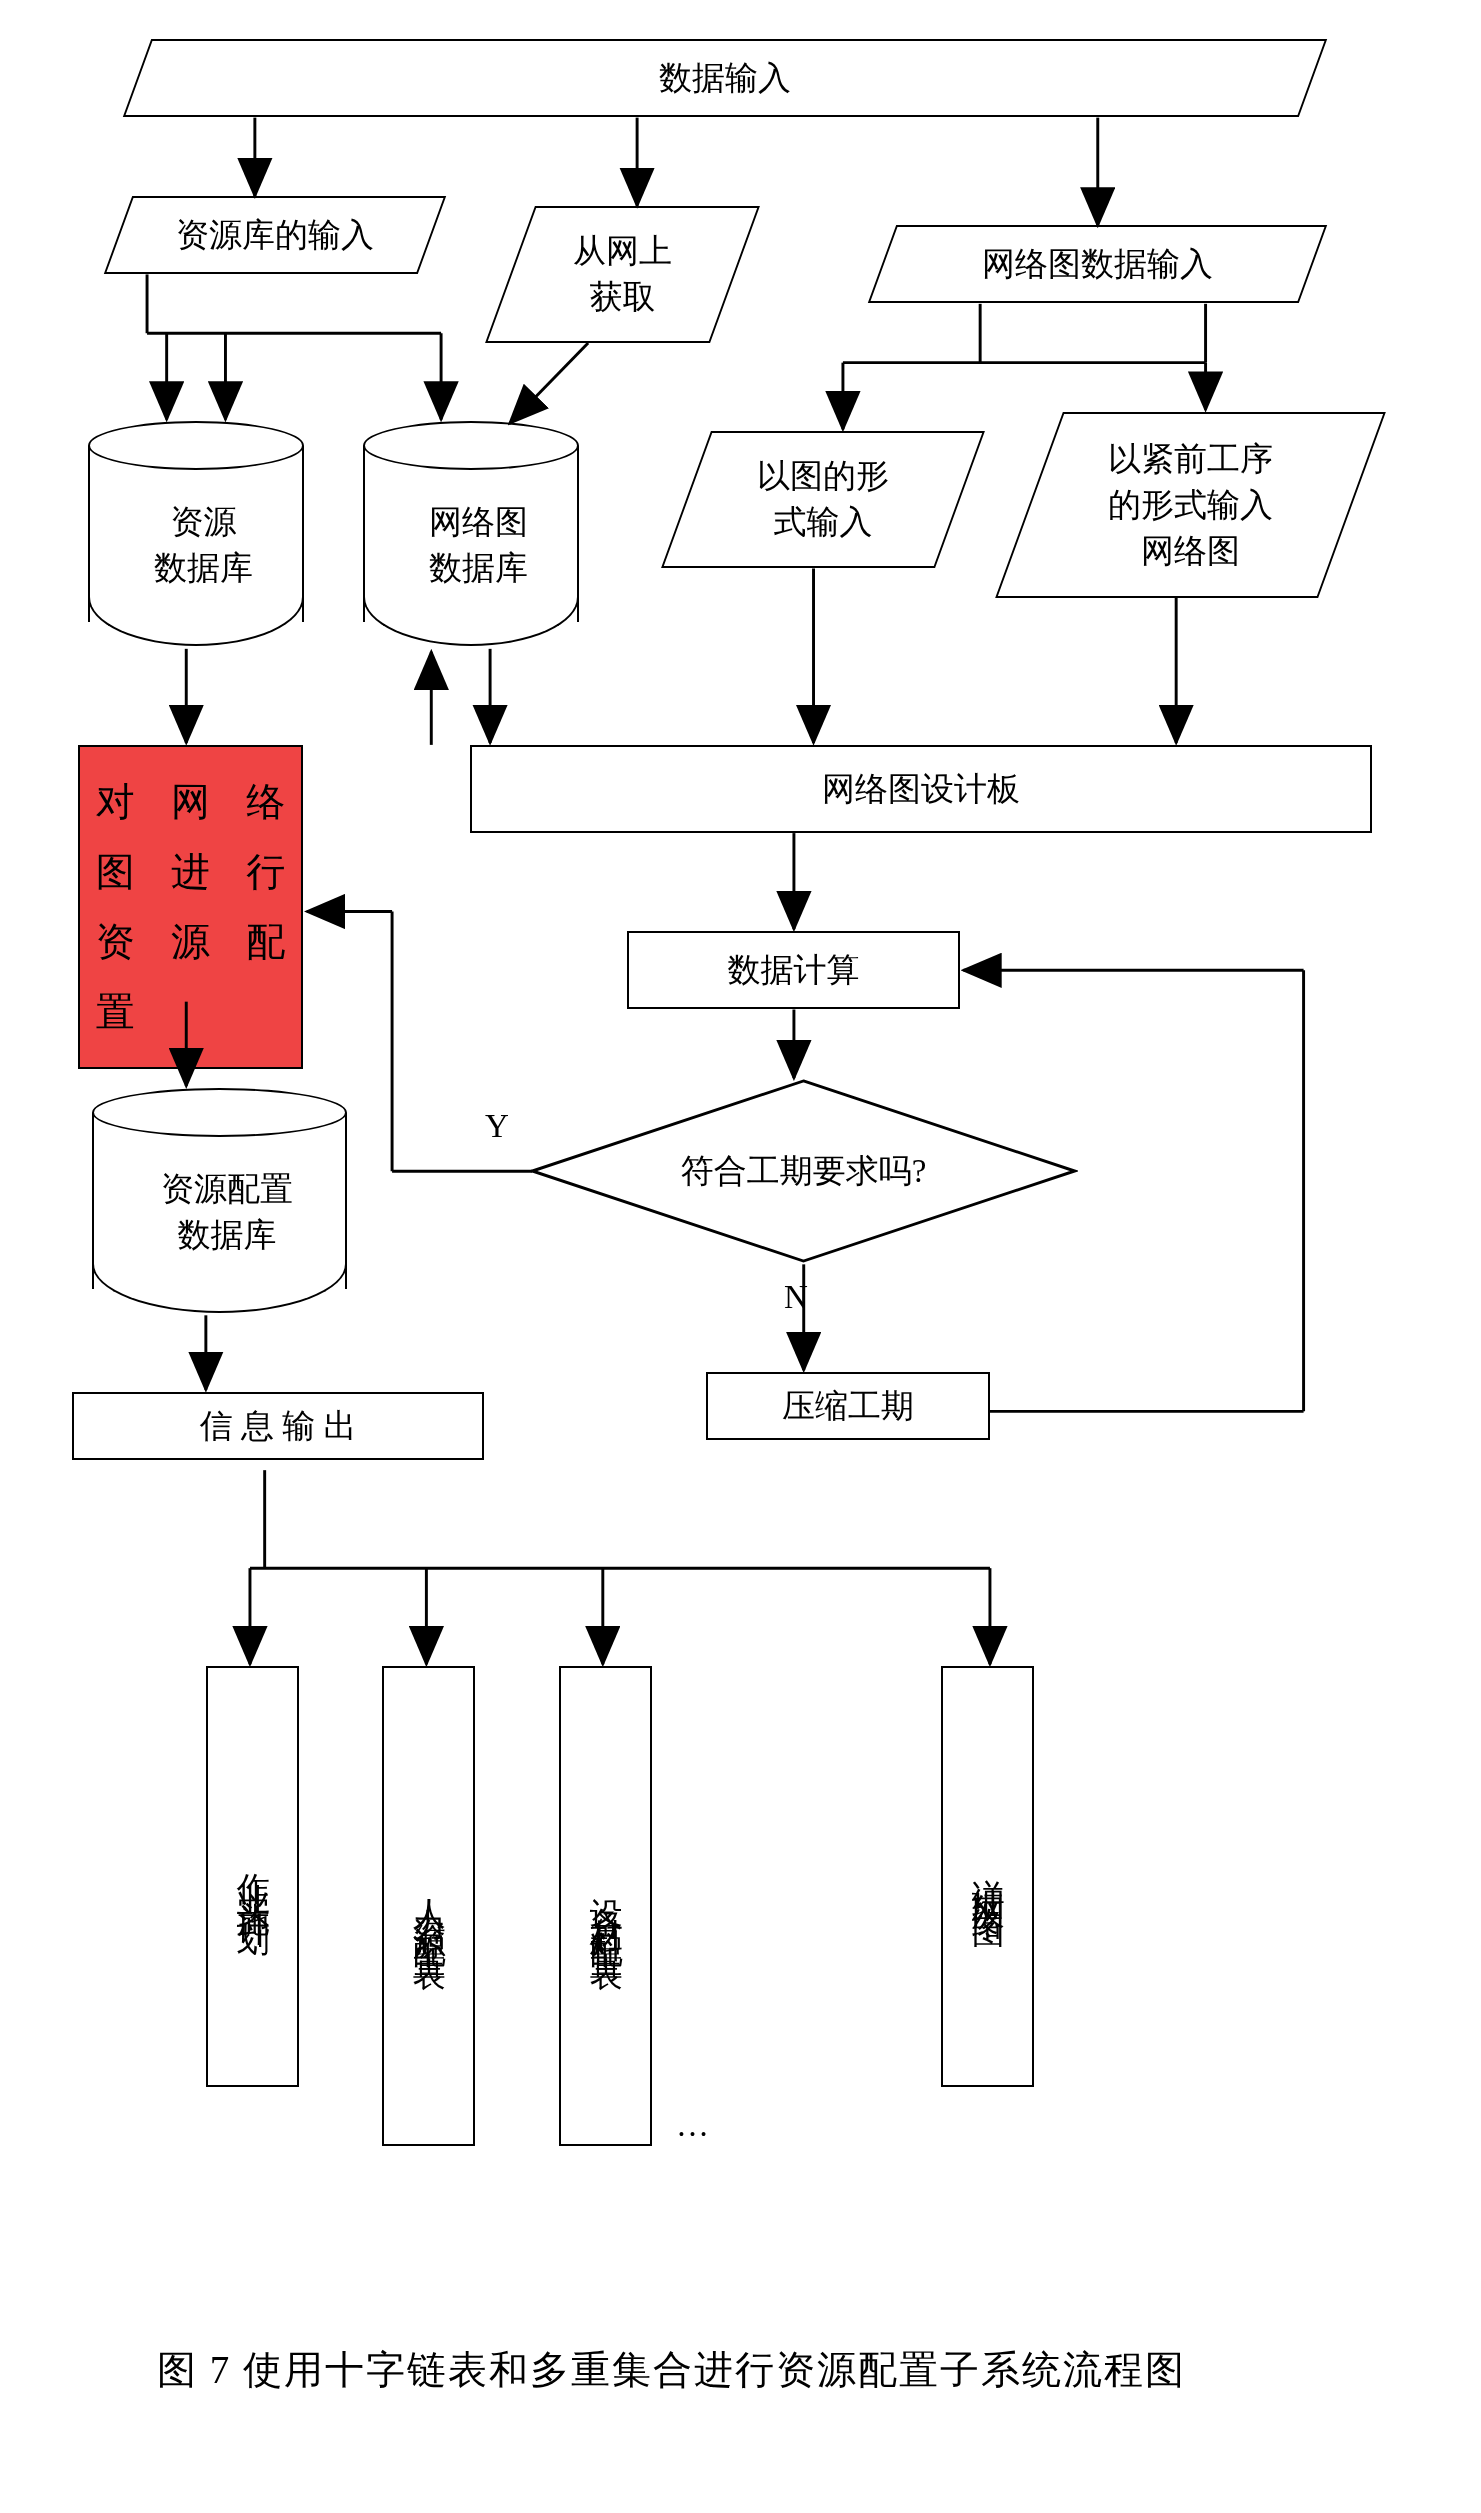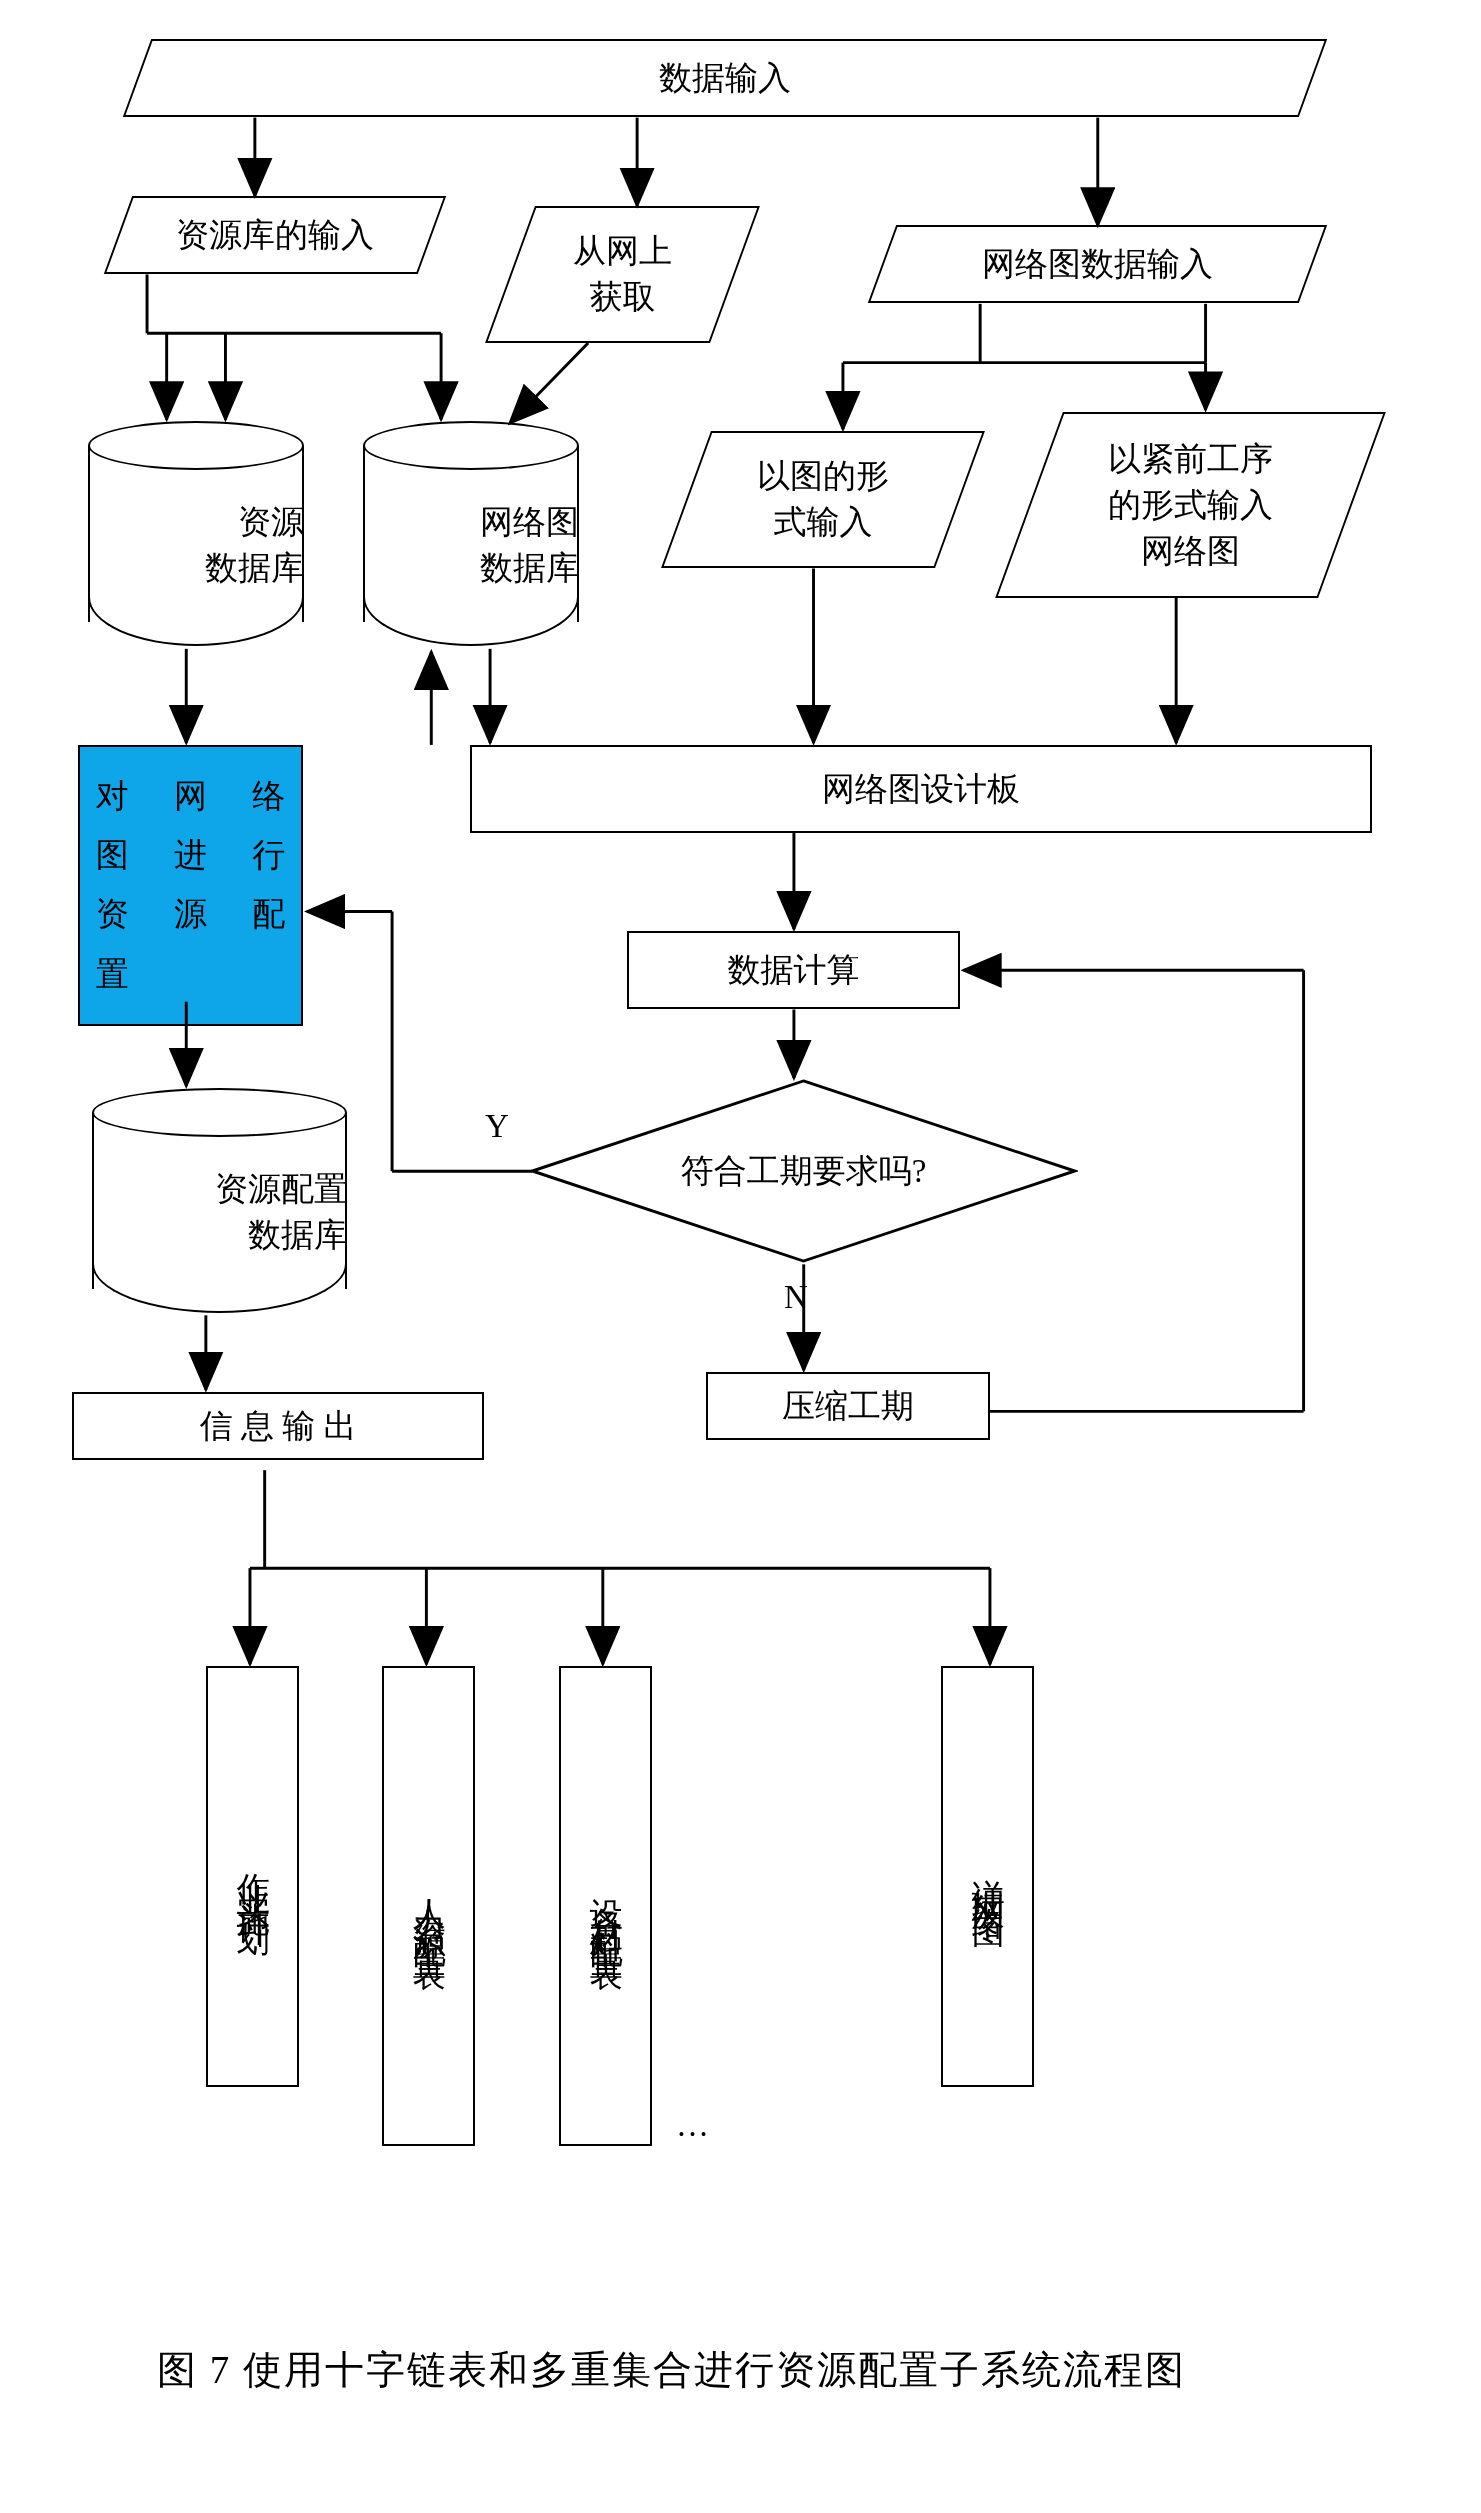--- a/index.html
+++ b/index.html
@@ -52,21 +52,21 @@
     position: absolute;
     left: 0; right: 0;
     border: 2.9px solid #000;
     border-top: none;
     border-radius: 0 0 50% 50% / 0 0 100% 100%;
     background: #fff;
   }
   .cyl .label {
     position: absolute;
     left: 0; right: 0;
-    text-align: right;
+    text-align: center;
     font-size: 33px;
     line-height: 1.4;
     padding-left: 15px;
   }
   .diamond {
     position: absolute;
   }
   .diamond svg { display:block; }
   .diamond .label {
     position: absolute;
@@ -107,22 +107,22 @@
     pointer-events: none;
   }
   .dots {
     position: absolute;
     font-size: 33px;
     letter-spacing: 5.9px;
   }
   .vbox-left {
     position: absolute;
     border: 2.9px solid #000;
-    background: #0ea5e9;
-    font-size: 33px;
+    background: #ef4444;
+    font-size: 39px;
     line-height: 1.8;
     padding: 19.6px 15.7px;
     text-align: justify;
     text-align-last: justify;
   }
   .vbox-left span { display:block; }
 </style>
 </head>
 <body>
 

